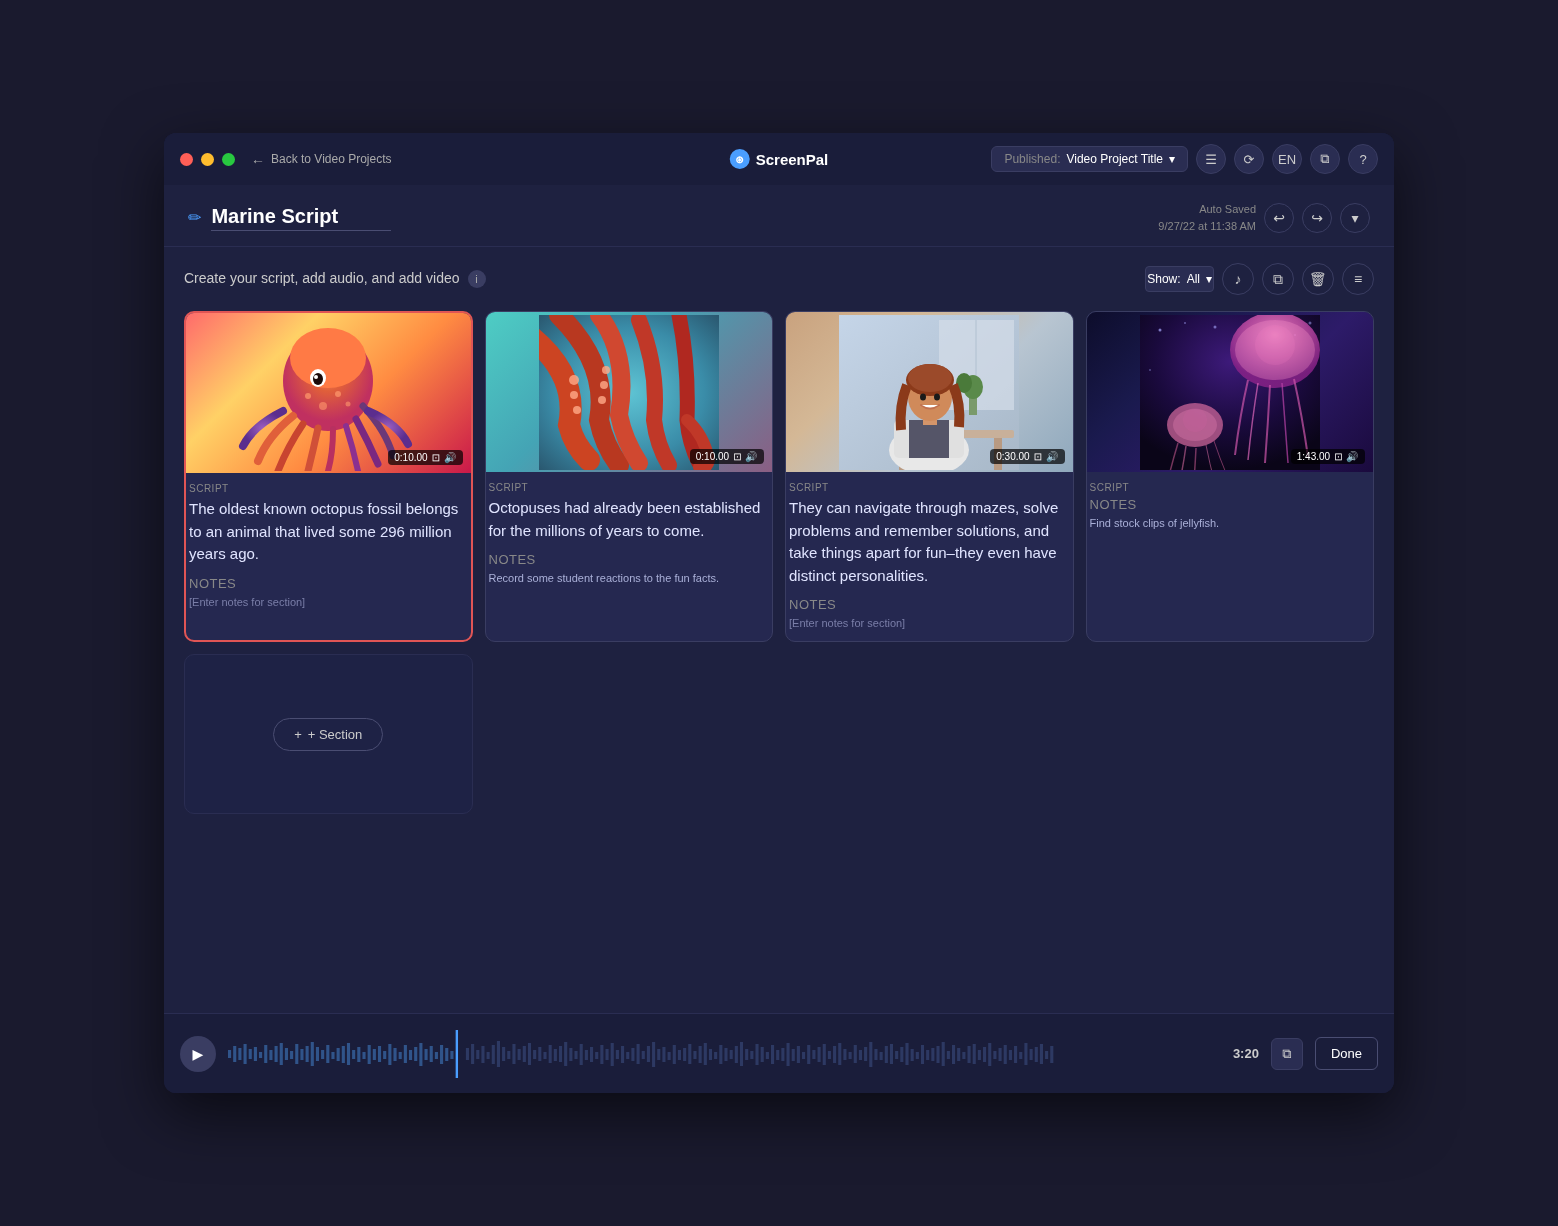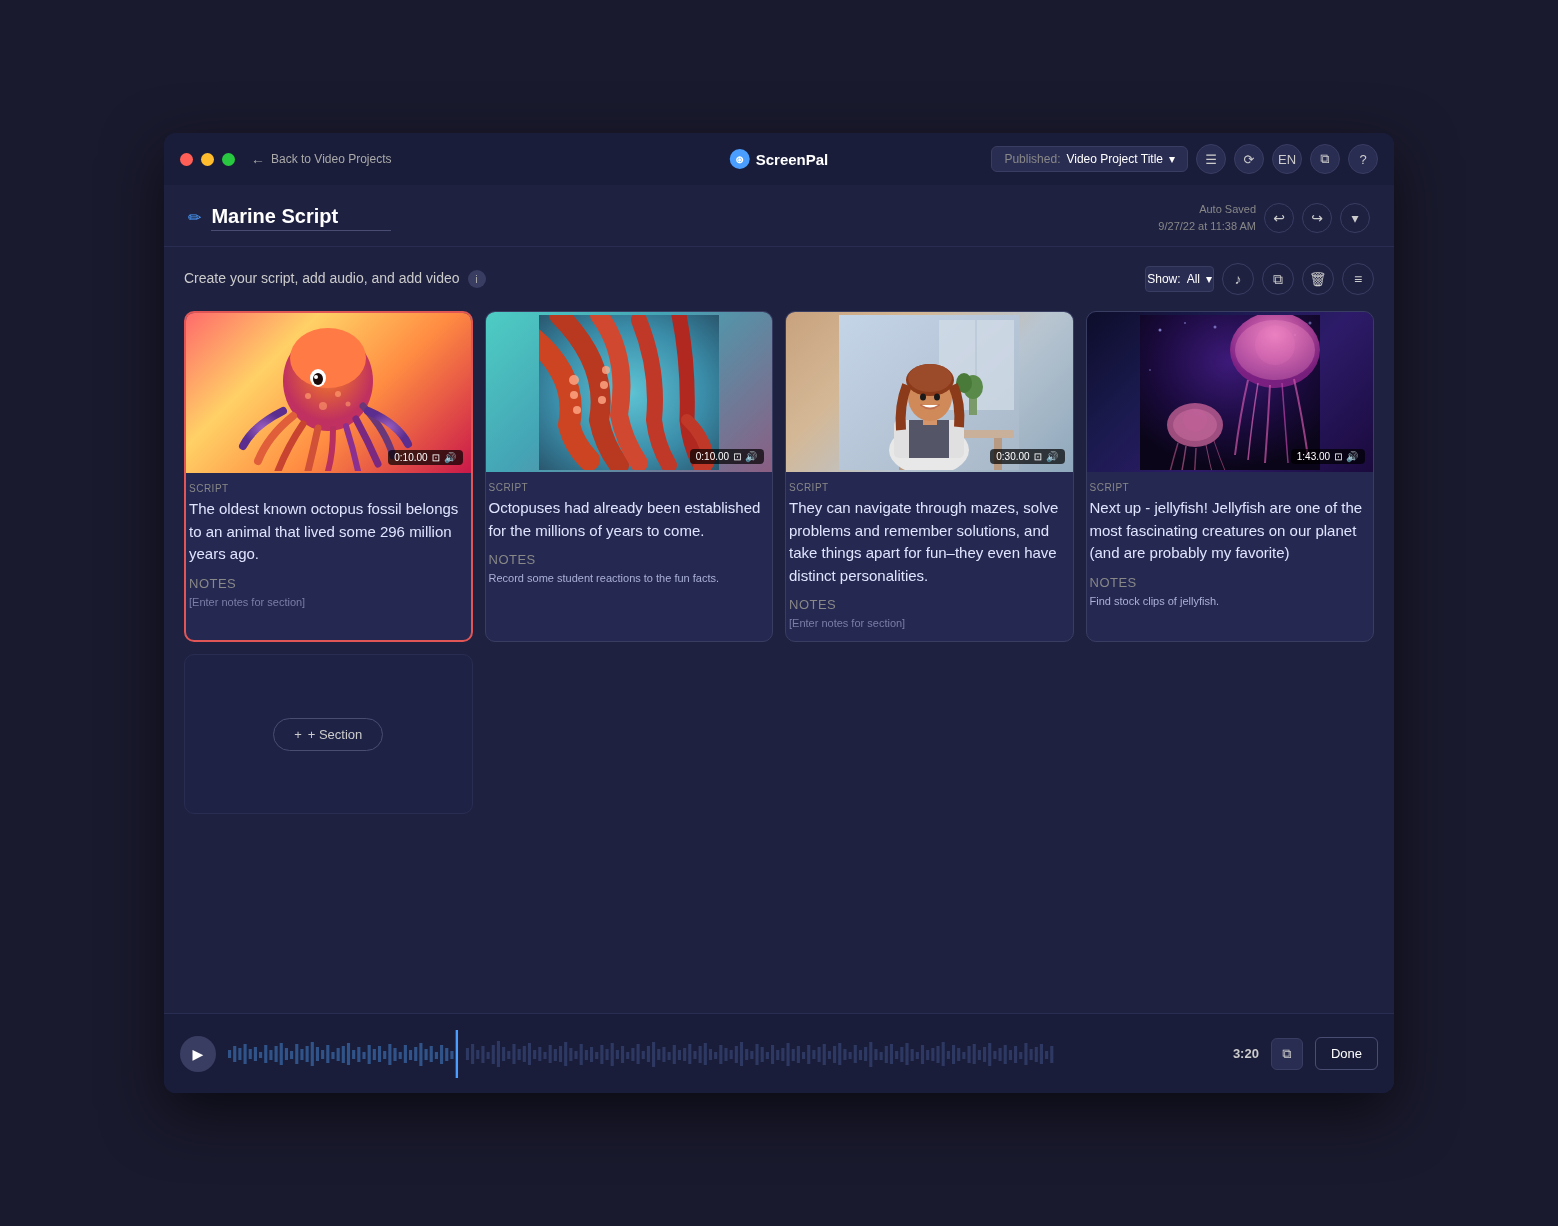--- a/index.html
+++ b/index.html
@@ -723,21 +723,20 @@
             </svg>
           </div>
           <div class="duration-badge">
             <span>1:43.00</span>
             <span>⊡</span>
             <span>🔊</span>
           </div>
         </div>
         <div class="card-body">
           <div class="card-section-label">Script</div>
-          <div class="card-script">Next up - jellyfish! Jellyfish are one of the most fascinating creatures on our planet (and are probably my favorite)</div>
           <div class="card-notes-label">Notes</div>
           <div class="card-notes has-notes">Find stock clips of jellyfish.</div>
         </div>
       </div>
     </div>
 
     <div style="display: grid; grid-template-columns: repeat(4, 1fr); gap: 12px;">
       <div class="add-section-card">
         <button class="add-section-btn">
           <span>+</span>

